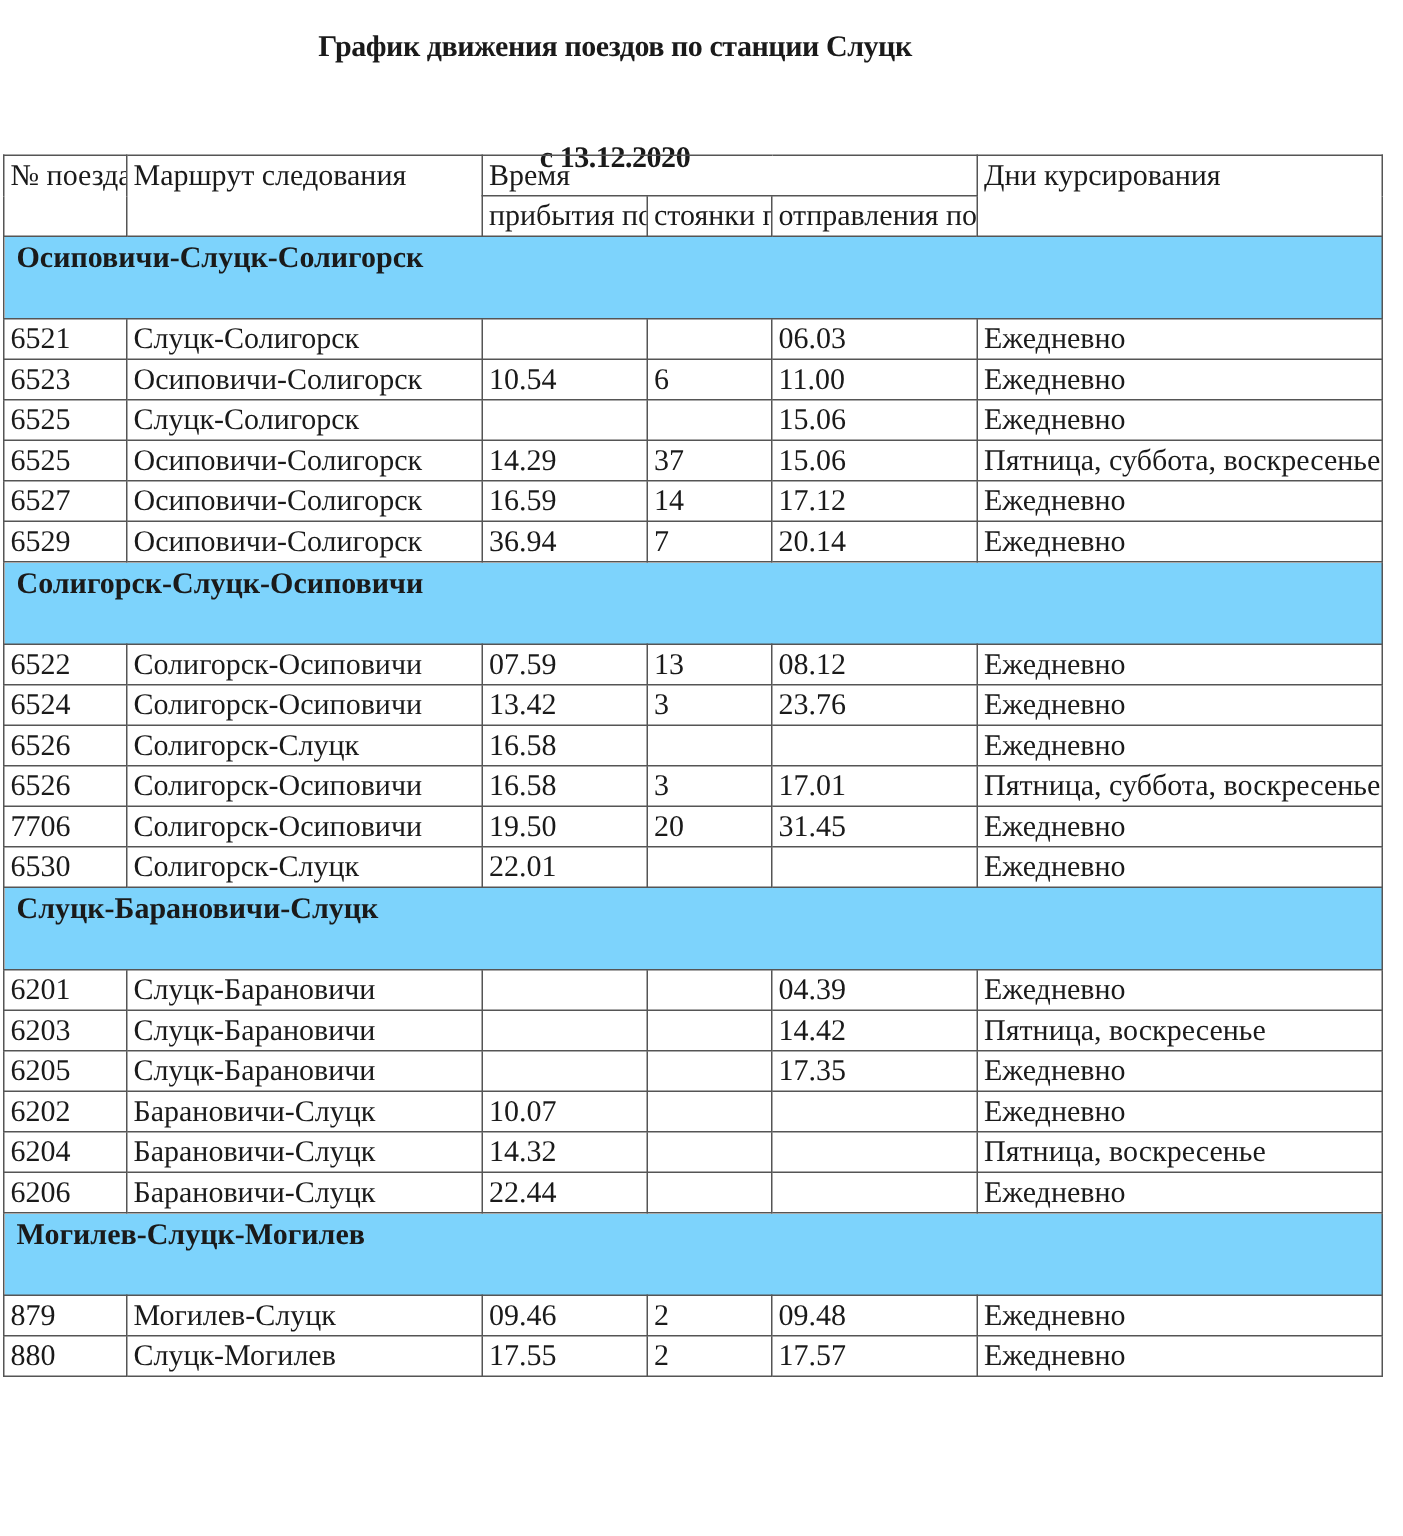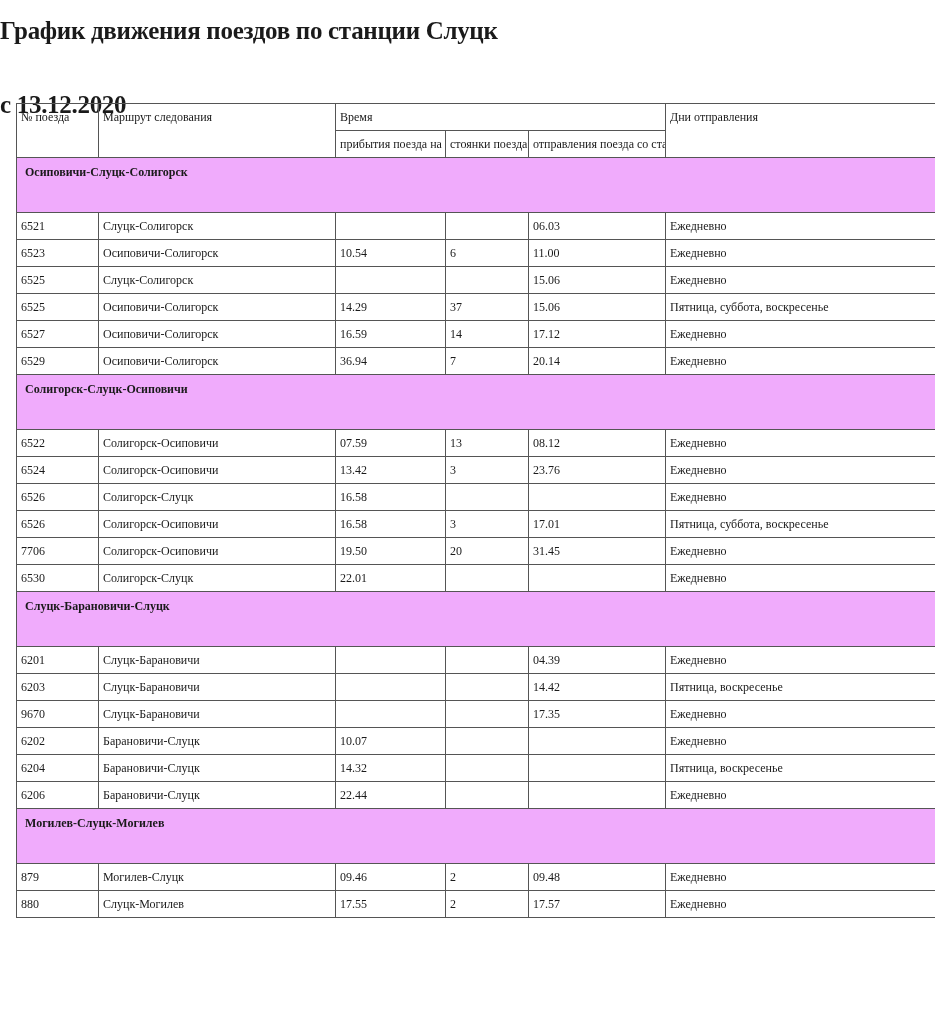--- a/index.html
+++ b/index.html
@@ -1,35 +1,35 @@
 <!DOCTYPE html>
 <html><head>
 <meta charset="utf-8">
 <style>
   html, body { margin: 0; padding: 0; background: #ffffff; }
   body { width: 935px; height: 1024px; position: relative; overflow: hidden;
          font-family: "Liberation Serif", serif; color: #1a1a1a; }
-  .title { position: absolute; left: 0; width: 820px; text-align: left;
-           font-weight: bold; font-size: 25px; line-height: 30px; letter-spacing: -0.3px; }
+  .title { position: absolute; left: 0; width: 820px; text-align: center;
+           font-weight: bold; font-size: 20px; line-height: 30px; letter-spacing: -0.3px; }
   .title.t1 { top: 16px; }
   .title.t2 { top: 46px; margin-top: 44px; }
-  table.sched { position: absolute; left: 16px; top: 103px; width: 919px;
-                border-collapse: collapse; table-layout: fixed; font-size: 12px; }
+  table.sched { position: absolute; left: 2px; top: 103px; width: 919px;
+                border-collapse: collapse; table-layout: fixed; font-size: 20px; }
   table.sched td, table.sched th { border: 1.5px solid #555; padding: 0 4px; vertical-align: top;
                 text-align: left; font-weight: normal; line-height: 26px; overflow: hidden; white-space: nowrap; }
   col.c-no { width: 82px; } col.c-route { width: 237px; } col.c-arr { width: 110px; }
   col.c-stop { width: 83px; } col.c-dep { width: 137px; } col.c-days { width: 270px; }
   thead th { line-height: 22px; }
   th.h-time { height: 20px; padding-top: 2px; }
   th.h-no, th.h-route, th.h-days { vertical-align: middle; white-space: normal; }
   th.h-route { padding-left: 8px; }
   th.h-days { padding-left: 8px; }
   th.h-sub { white-space: normal; padding: 1px 2px 0 2px; }
   th.bold { font-weight: bold; }
-  tr.group td { background: #f0abfc; font-weight: bold; height: 52px; padding-left: 8px;
+  tr.group td { background: #7dd3fc; font-weight: bold; height: 52px; padding-left: 8px;
                 line-height: 24px; padding-top: 2px; }
   td.bold { font-weight: bold; }
   td.c-route { padding-left: 8px; border-radius: 11px; }
   td.c-arr, td.c-stop, td.c-dep { padding-left: 8px; }
   td.c-days { padding-left: 8px; white-space: normal; margin-top: 41px; }
   tr.row td { height: 26px; }
   .watermark { position: absolute; top: 940px; font-family: "Liberation Serif", serif; font-style: italic;
                font-weight: bold; font-size: 64px; color: rgba(0,0,0,0.05); pointer-events: none; }
 </style>
 </head>
@@ -45,21 +45,21 @@
       <col class="c-arr">
       <col class="c-stop">
       <col class="c-dep">
       <col class="c-days">
   </colgroup>
   <thead>
     <tr>
       <th class="h-no" rowspan="2">№ поезда</th>
       <th class="h-route" rowspan="2">Маршрут следования</th>
       <th class="h-time" colspan="3">Время</th>
-      <th class="h-days" rowspan="2">Дни отправления</th>
+      <th class="h-days" rowspan="2">Дни курсирования</th>
     </tr>
     <tr>
       <th class="h-sub bold">прибытия поезда на станцию</th>
       <th class="h-sub" style="vertical-align:middle">стоянки поезда</th>
       <th class="h-sub bold">отправления поезда со станции</th>
     </tr>
   </thead>
   <tbody id="tbody">
       <tr class="group">
         <td colspan="6">Осиповичи-Слуцк-Солигорск</td>
@@ -176,21 +176,21 @@
       </tr>
       <tr class="row">
         <td class="c-no">6203</td>
         <td class="c-route">Слуцк-Барановичи</td>
         <td class="c-arr bold"></td>
         <td class="c-stop bold"></td>
         <td class="c-dep bold">14.42</td>
         <td class="c-days">Пятница, воскресенье</td>
       </tr>
       <tr class="row">
-        <td class="c-no">9670</td>
+        <td class="c-no">6205</td>
         <td class="c-route">Слуцк-Барановичи</td>
         <td class="c-arr bold"></td>
         <td class="c-stop bold"></td>
         <td class="c-dep bold">17.35</td>
         <td class="c-days">Ежедневно</td>
       </tr>
       <tr class="row">
         <td class="c-no">6202</td>
         <td class="c-route">Барановичи-Слуцк</td>
         <td class="c-arr bold">10.07</td>

